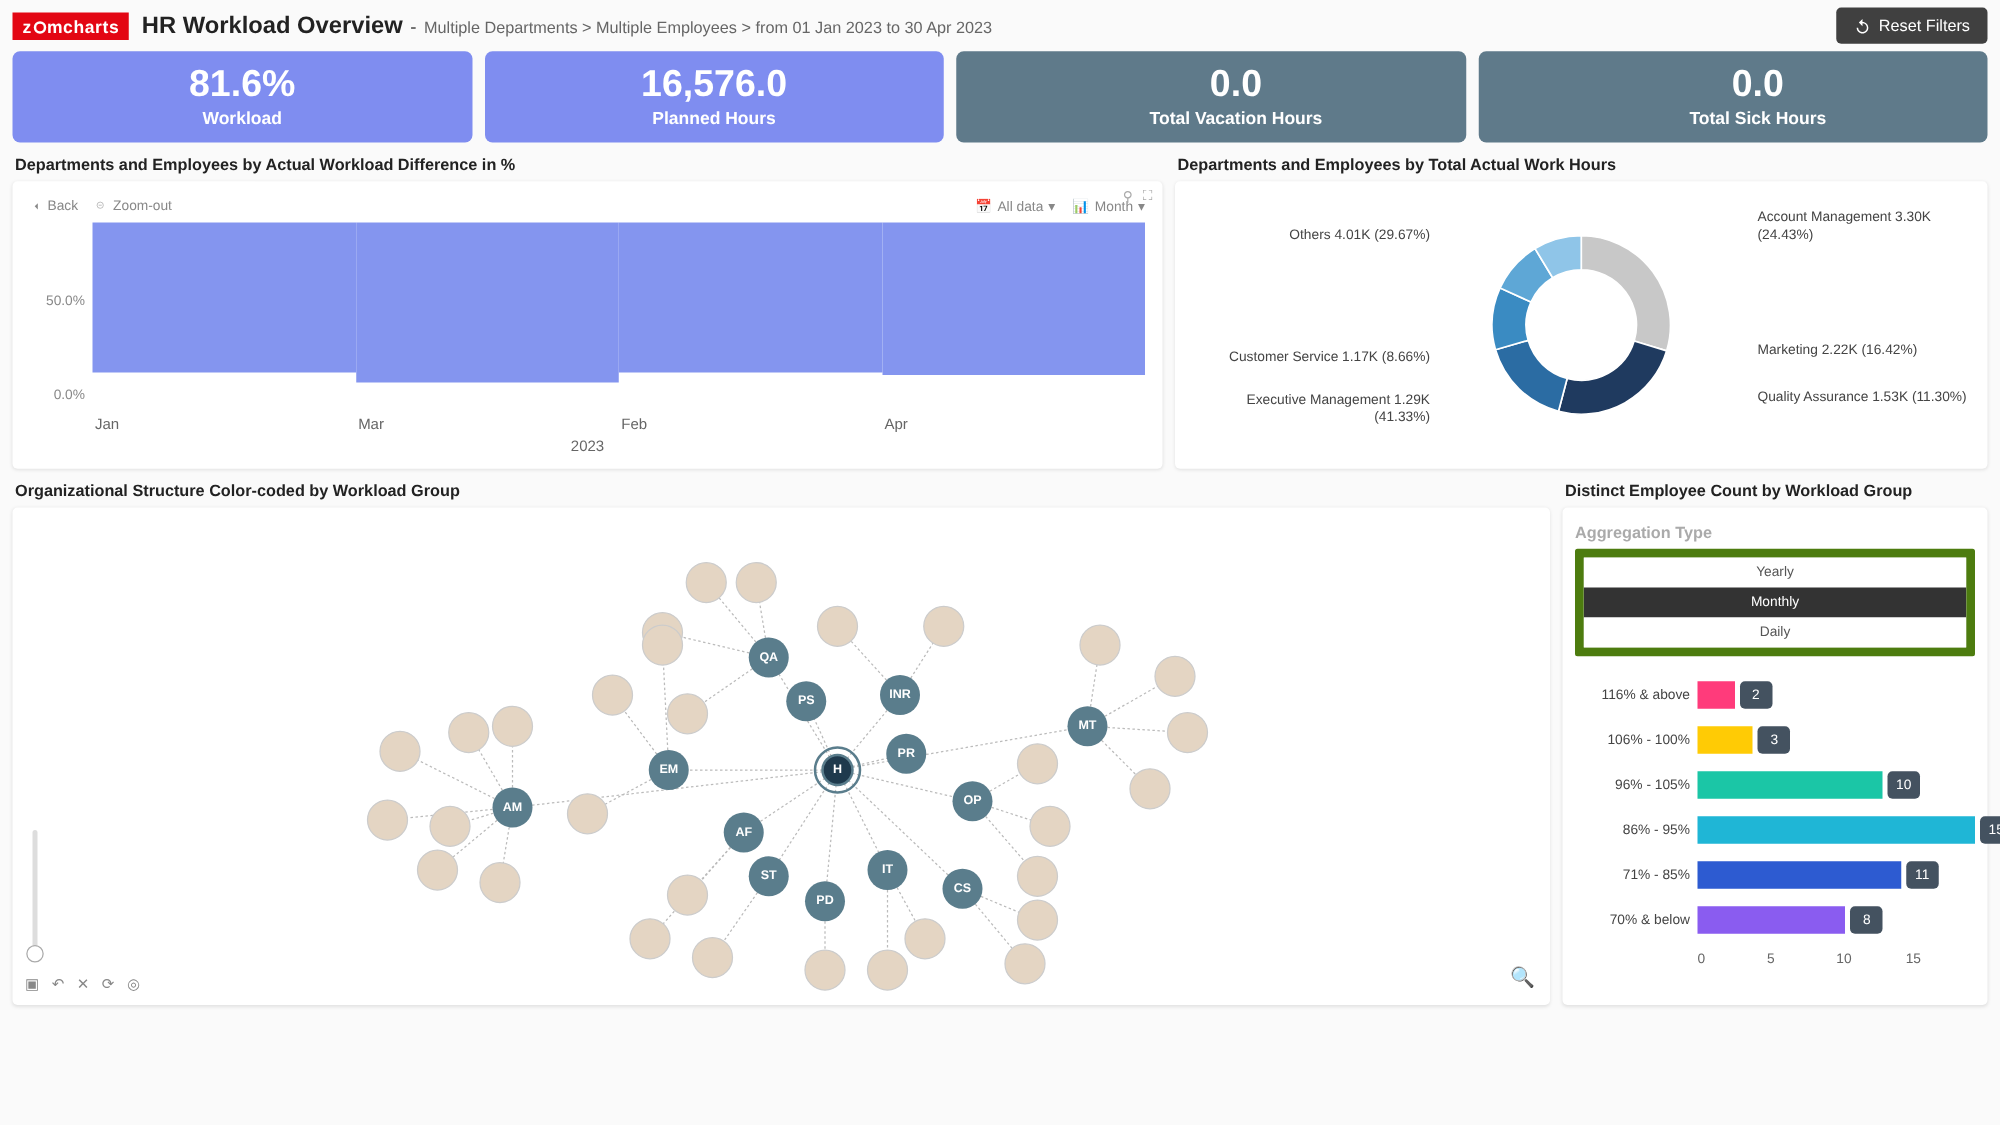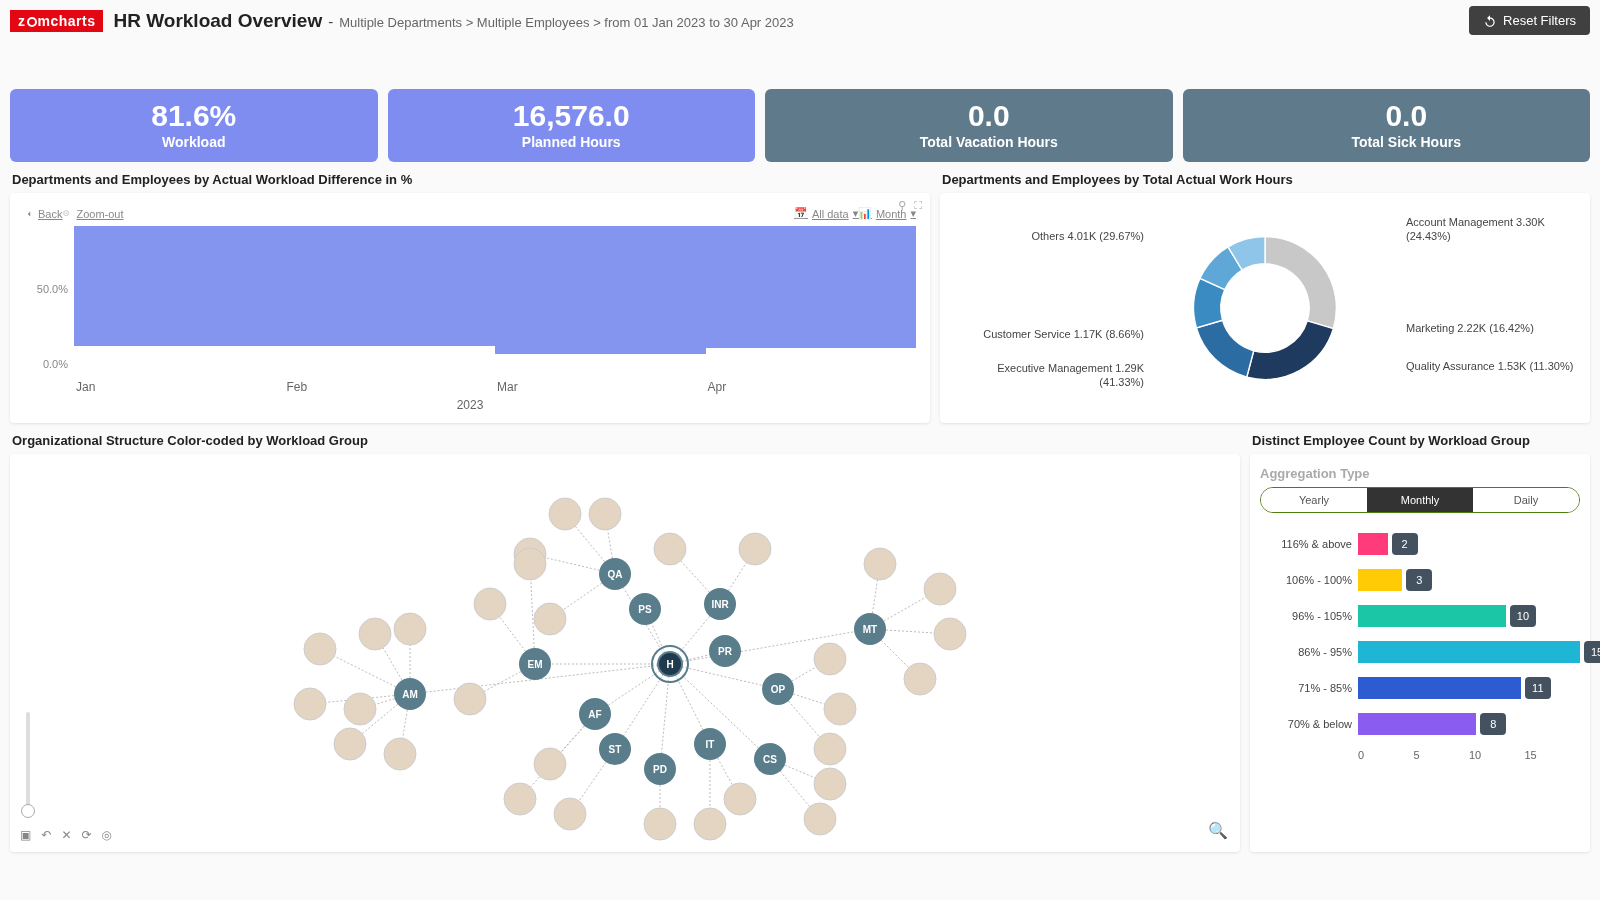--- a/index.html
+++ b/index.html
@@ -7,36 +7,36 @@
 .header { display: flex; align-items: center; padding: 6px 10px; gap: 10px; }
 .logo { background: #e30613; color: #fff; font-weight: bold; padding: 3px 8px; font-size: 14px; letter-spacing: 0.5px; }
 .logo .o { display: inline-block; width: 10px; height: 10px; border: 2px solid #fff; border-radius: 50%; vertical-align: -1px; margin: 0 1px; }
 .title-row { display: flex; align-items: baseline; gap: 6px; flex: 1; }
 .main-title { font-weight: 700; font-size: 19px; color: #222; }
 .dash { color: #444; font-size: 15px; }
 .breadcrumb { font-size: 13px; color: #666; }
 .reset-btn { background: #404040; color: #fff; border: none; border-radius: 4px; padding: 7px 14px; font-size: 13px; cursor: pointer; display: flex; align-items: center; gap: 6px; }
 .reset-btn svg { width: 14px; height: 14px; fill: #fff; }
 
-.cards { display: flex; gap: 10px; padding: 0 10px; margin-top: 48px; }
+.cards { display: flex; gap: 10px; padding: 0 10px; }
 .card { flex: 1; border-radius: 6px; text-align: center; padding: 10px 0 12px; color: #fff; }
 .card.purple { background: #7f8df0; }
 .card.slate { background: #5f7a8a; padding-left: 40px; }
 .card-val { font-size: 30px; font-weight: 700; line-height: 1.1; }
 .card-lbl { font-size: 14px; font-weight: 600; margin-top: 2px; }
 
 .row2 { display: flex; gap: 10px; padding: 10px 10px 0; }
 .panel-title { font-size: 13px; font-weight: 700; color: #222; margin: 0 0 6px 2px; }
 .panel { background: #fff; border-radius: 4px; box-shadow: 0 1px 3px rgba(0,0,0,0.1); position: relative; }
 .p-left { flex: 0 0 920px; }
 .p-right { flex: 1; }
 
 .bar-panel { height: 230px; padding: 14px; }
 .bar-toolbar { display: flex; justify-content: space-between; font-size: 11px; color: #888; margin-bottom: 6px; }
-.bar-tool-left, .bar-tool-right { display: flex; align-items: flex-end; text-decoration: underline; }
+.bar-tool-left, .bar-tool-right { display: flex; gap: 14px; align-items: flex-start; }
 .bar-tool-item { display: flex; align-items: center; gap: 4px; cursor: pointer; }
 .tl-icon { width: 10px; height: 10px; fill: #888; }
 .corner-icons { position: absolute; top: 6px; right: 8px; display: flex; gap: 8px; }
 .corner-icons span { color: #aaa; font-size: 11px; cursor: pointer; }
 .bar-chart-area { position: relative; height: 150px; margin-left: 50px; }
 .y-axis { position: absolute; left: -46px; top: 0; bottom: 0; width: 44px; }
 .y-tick { position: absolute; right: 4px; font-size: 11px; color: #888; transform: translateY(-50%); }
 .bars { display: flex; align-items: flex-end; height: 100%; gap: 0; }
 .bar-col { flex: 1; display: flex; flex-direction: row; height: 100%; position: relative; }
 .bar { background: #8495ef; width: 100%; }
@@ -58,21 +58,21 @@
 .avatar { fill: #e4d5c3; stroke: #ccc; stroke-width: 1; }
 .edge { stroke: #bbb; stroke-dasharray: 2,2; stroke-width: 1; }
 .org-tools { position: absolute; left: 10px; bottom: 10px; display: flex; gap: 10px; font-size: 12px; color: #888; }
 .org-tools span { cursor: pointer; }
 .zoom-slider { position: absolute; left: 16px; bottom: 40px; height: 100px; width: 4px; background: #ddd; border-radius: 2px; }
 .zoom-knob { position: absolute; bottom: -6px; left: -5px; width: 14px; height: 14px; background: #fff; border: 1px solid #aaa; border-radius: 50%; }
 .search-ic { position: absolute; right: 12px; bottom: 12px; color: #888; cursor: pointer; }
 
 .count-panel { height: 398px; padding: 12px 10px; }
 .agg-lbl { font-size: 13px; font-weight: 700; color: #aaa; margin-bottom: 6px; }
-.agg-toggle { display: flex; border: 1px solid #4d7c0f; border-radius: 13px; overflow: hidden; margin-bottom: 20px; }
+.agg-toggle { display: flex; border: 7px solid #4d7c0f; border-radius: 2px; overflow: hidden; margin-bottom: 20px; flex-direction: column; }
 .agg-opt { flex: 1; text-align: center; font-size: 11px; padding: 6px 0; cursor: pointer; background: #fff; color: #555; }
 .agg-opt.active { background: #333; color: #fff; }
 .hbar-row { display: flex; align-items: center; margin-bottom: 14px; gap: 6px; }
 .hbar-lbl { width: 92px; text-align: right; font-size: 11px; color: #444; }
 .hbar-track { flex: 1; position: relative; height: 22px; }
 .hbar { height: 100%; }
 .hbar-badge { position: absolute; top: 0; height: 22px; min-width: 26px; background: #445260; color: #fff; font-size: 11px; border-radius: 4px; display: flex; align-items: center; justify-content: center; padding: 0 6px; }
 .x-axis-h { display: flex; margin-left: 98px; font-size: 11px; color: #666; }
 .x-axis-h span { flex: 1; text-align: left; }
 </style>
@@ -148,27 +148,27 @@
           <div class="y-tick" style="bottom:50%">50.0%</div>
         </div>
         <div class="bars" id="bars">
             <div class="bar-col">
               <div style="flex:1"></div>
               <div class="bar" style="height:80%"></div>
               <div class="bar-x">Jan</div>
             </div>
             <div class="bar-col">
               <div style="flex:1"></div>
+              <div class="bar" style="height:85%"></div>
+              <div class="bar-x">Mar</div>
+            </div>
+            <div class="bar-col">
+              <div style="flex:1"></div>
               <div class="bar" style="height:80%"></div>
               <div class="bar-x">Feb</div>
-            </div>
-            <div class="bar-col">
-              <div style="flex:1"></div>
-              <div class="bar" style="height:85%"></div>
-              <div class="bar-x">Mar</div>
             </div>
             <div class="bar-col">
               <div style="flex:1"></div>
               <div class="bar" style="height:81%"></div>
               <div class="bar-x">Apr</div>
             </div>
           </div>
       </div>
       <div class="year-lbl">2023</div>
     </div>

